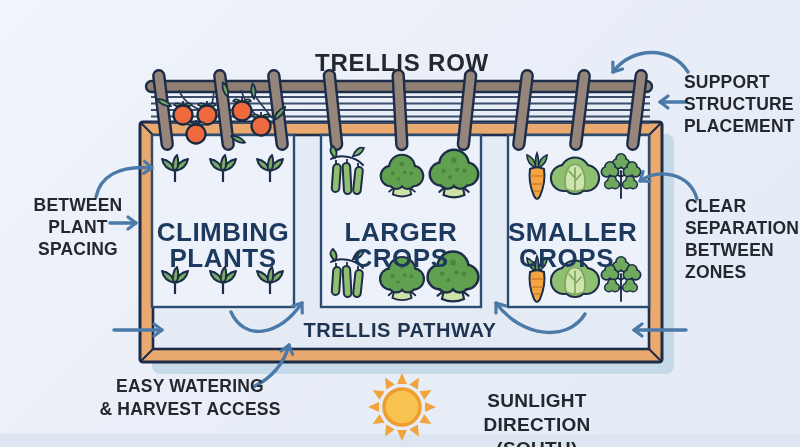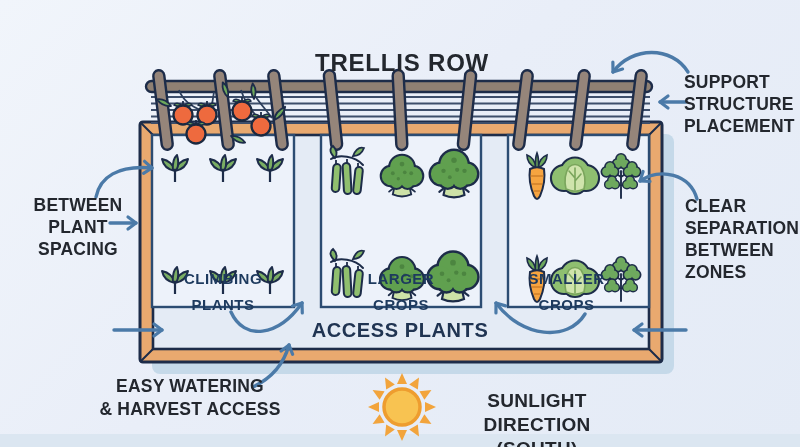--- a/index.html
+++ b/index.html
@@ -9,21 +9,21 @@
     font-family:"Liberation Sans","DejaVu Sans",sans-serif;
   }
   .stage svg{position:absolute;left:0;top:0;}
   .label{
     position:absolute;font-weight:bold;white-space:pre-line;
     -webkit-user-select:none;user-select:none;
   }
   .title{font-size:24px;letter-spacing:.8px;color:#23272e;text-align:center;}
   .ann{font-size:17.5px;line-height:22px;letter-spacing:.2px;color:#23272e;}
   .ann.center{text-align:center;}
-  .zonehead{font-size:15px;line-height:26px;letter-spacing:.5px;color:#1d3a5e;text-align:center;margin-top:47px;}
+  .zonehead{font-size:26px;line-height:26px;letter-spacing:.5px;color:#1d3a5e;text-align:center;}
   .pathway{font-size:20px;letter-spacing:.6px;color:#203452;text-align:center;}
   .sunlabel{font-size:19px;line-height:24px;letter-spacing:.3px;color:#23272e;text-align:center;}
 </style>
 </head>
 <body>
 
 <div class="stage">
 
 <svg width="800" height="447" viewBox="0 0 800 447">
   <defs>
@@ -277,15 +277,15 @@
 <div class="label sunlabel" style="left:437px;top:389px;width:200px;">SUNLIGHT DIRECTION
 (SOUTH)</div>
 
 <div class="label zonehead" style="left:152px;top:219px;width:142px;">CLIMBING
 PLANTS</div>
 <div class="label zonehead" style="left:321px;top:219px;width:160px;">LARGER
 CROPS</div>
 <div class="label zonehead" style="left:508px;top:219px;width:117px;">SMALLER
 CROPS</div>
 
-<div class="label pathway" style="left:290px;top:319px;width:220px;">ACCESS PLANTS</div>
+<div class="label pathway" style="left:290px;top:319px;width:220px;">TRELLIS PATHWAY</div>
 
 </div>
 
 </body></html>

